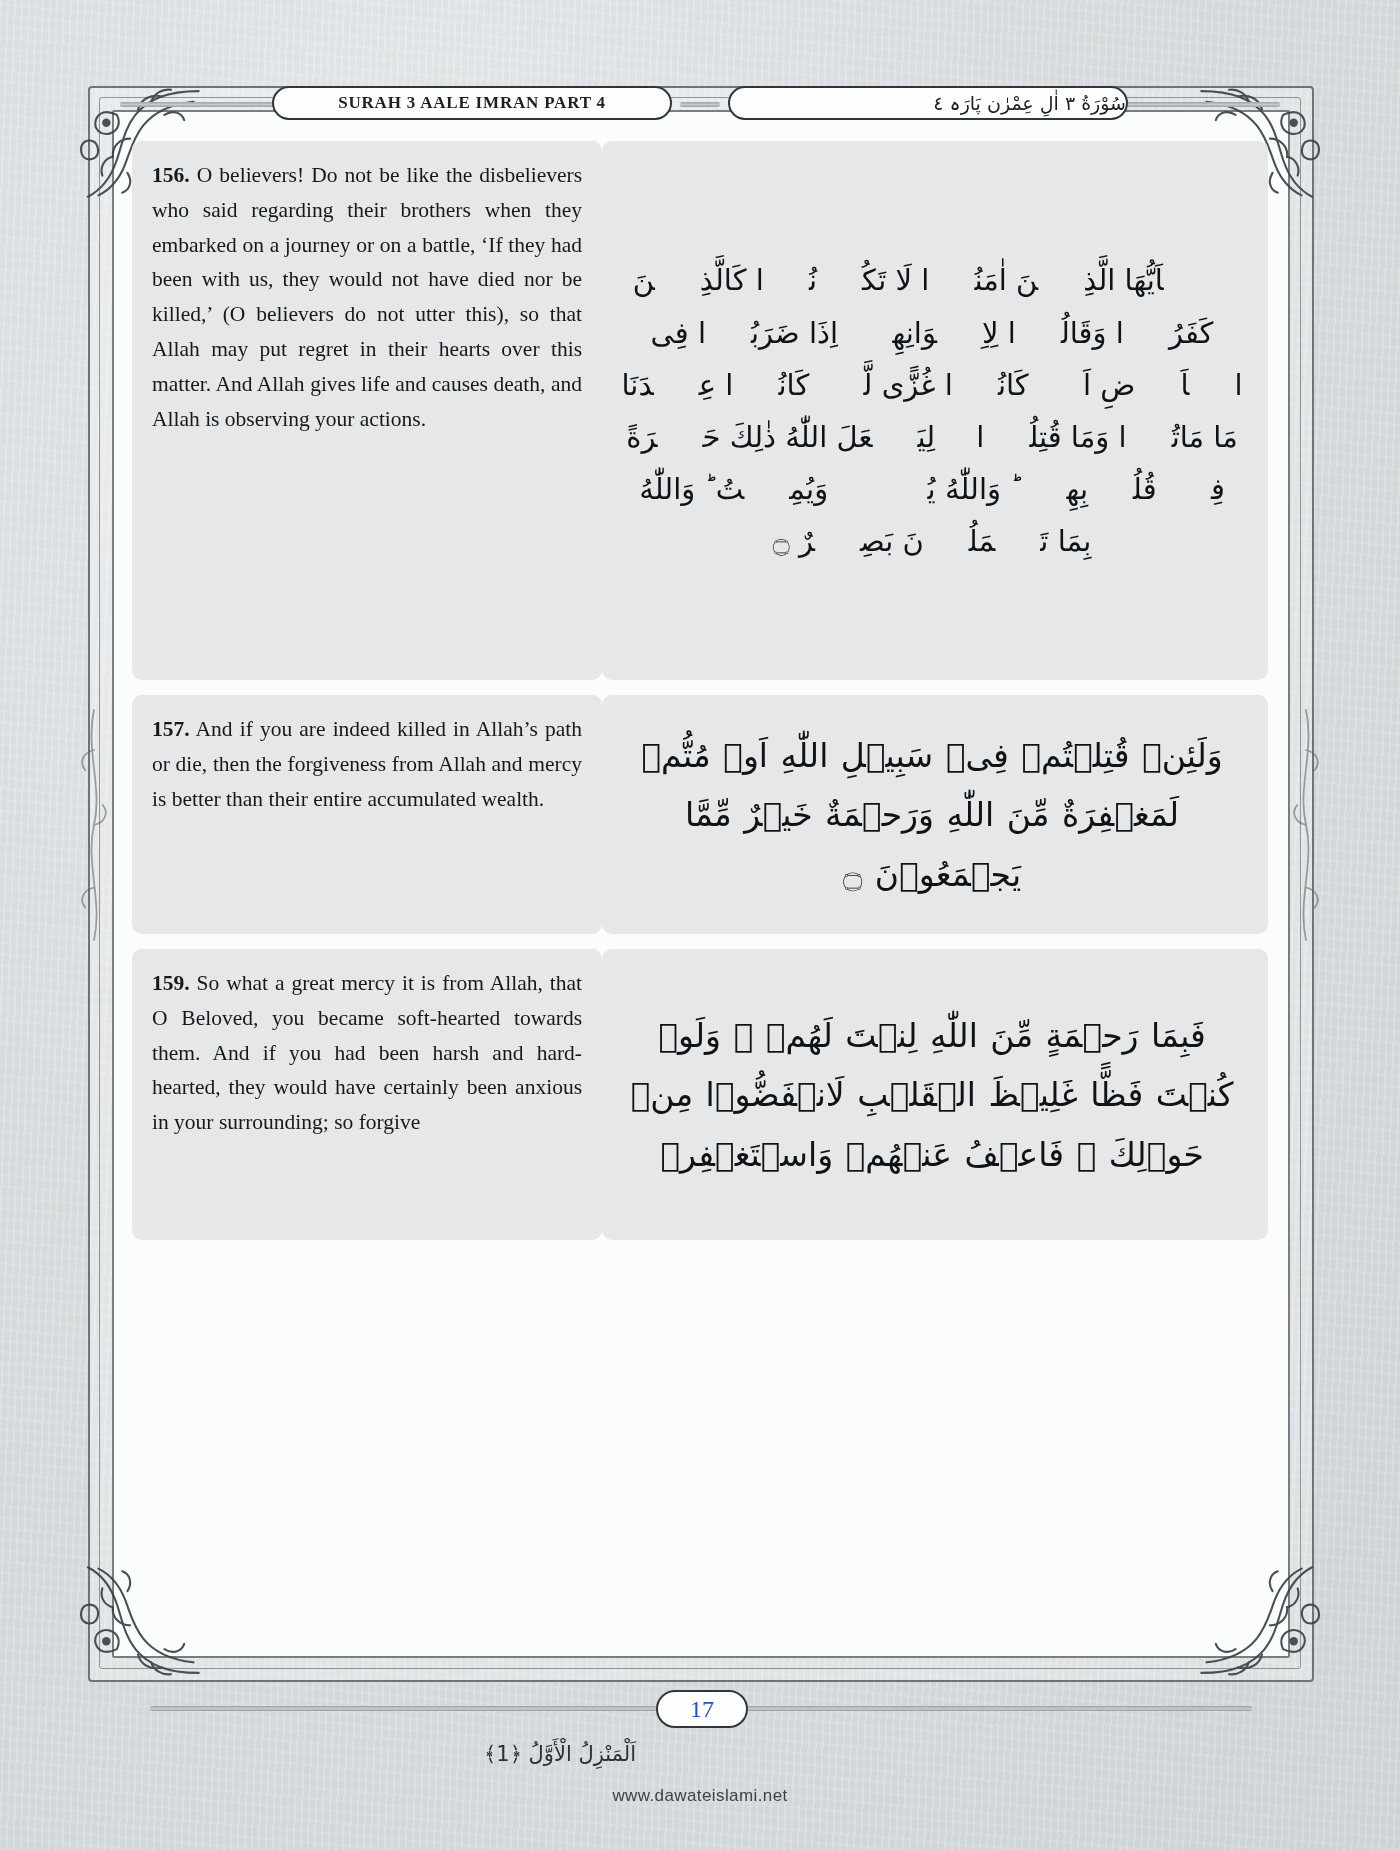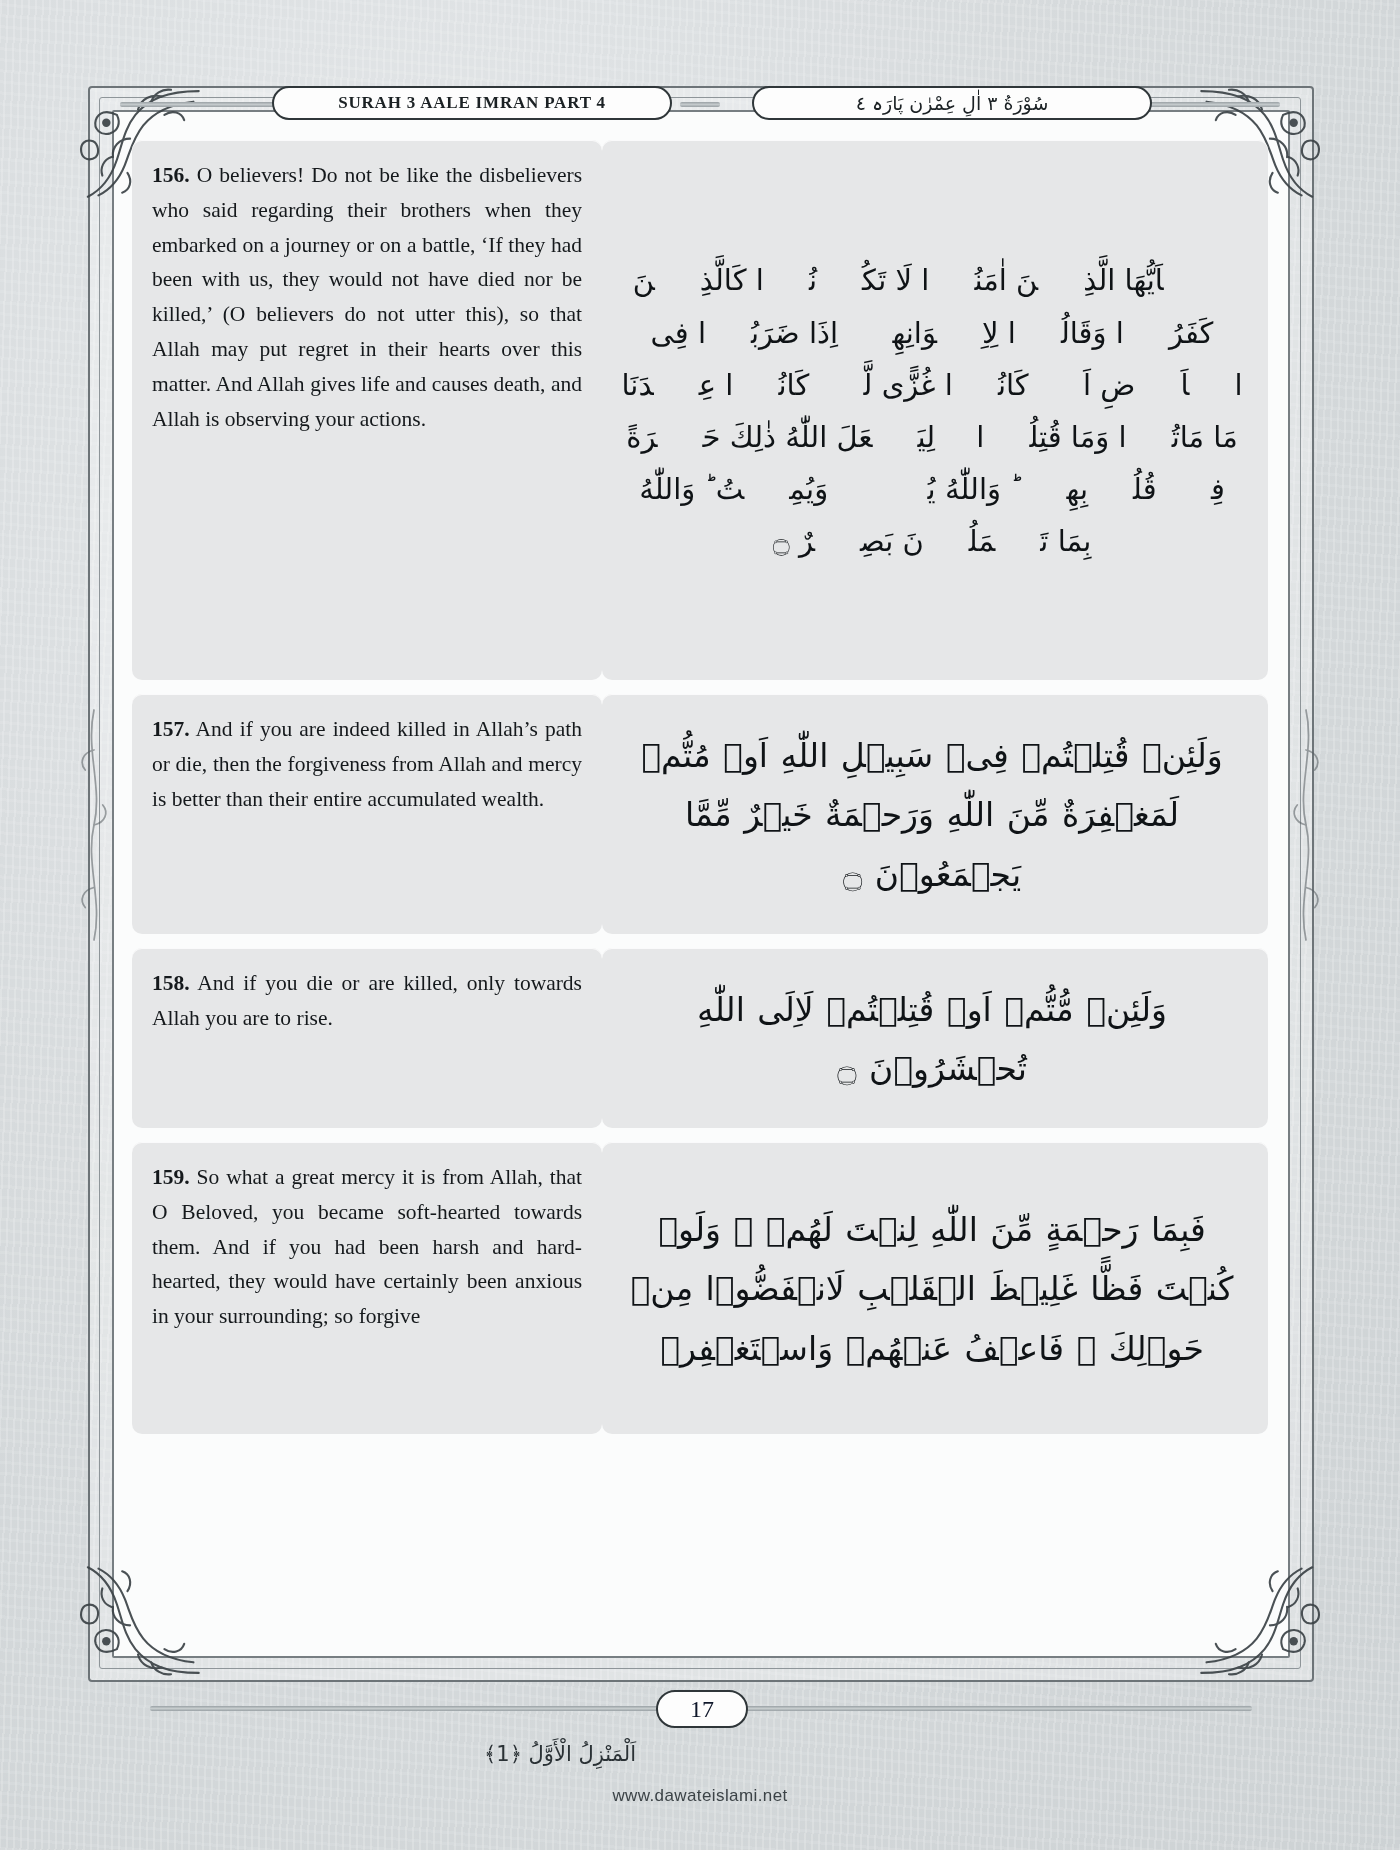--- a/index.html
+++ b/index.html
@@ -107,21 +107,21 @@
     height: 34px;
     border: 2px solid #2f3639;
     border-radius: 18px;
     background: #fdfdfd;
     display: flex;
     align-items: center;
     justify-content: center;
     box-sizing: border-box;
   }
   .hdr-cap.eng { left: 152px; width: 400px; }
-  .hdr-cap.ara { left: 632px; width: 400px; }
+  .hdr-cap.ara { left: 608px; width: 400px; justify-content: flex-end; }
 
   .hdr-eng-text {
     font-family: Liberation Serif, serif;
     font-size: 17px;
     font-weight: 700;
     letter-spacing: .8px;
     color: #1b2124;
     white-space: nowrap;
   }
   .hdr-ara-text {
@@ -222,21 +222,21 @@
     border-radius: 20px;
     background: #fdfdfd;
     display: flex;
     align-items: center;
     justify-content: center;
     box-sizing: border-box;
   }
   .page-num {
     font-family: "Liberation Serif", serif;
     font-size: 24px;
-    color: #0f172a;
+    color: #1d4ed8;
   }
 
   .manzil {
     position: absolute;
     left: 0; top: 1742px;
     width: 1120px;
     text-align: center;
     font-family: "DejaVu Sans", sans-serif;
     font-size: 21px;
     color: #2a3135;
@@ -367,28 +367,20 @@
 
     <div class="verse-row row-157">
       <div class="cell eng">
         <p class="eng-text"><span class="vnum">157.</span> <span>And if you are indeed killed in Allah’s path or die, then the forgiveness from Allah and mercy is better than their entire accumulated wealth.</span></p>
       </div>
       <div class="cell ara">
         <p class="ara-text">وَلَئِنۡ قُتِلۡتُمۡ فِىۡ سَبِيۡلِ اللّٰهِ اَوۡ مُتُّمۡ لَمَغۡفِرَةٌ مِّنَ اللّٰهِ وَرَحۡمَةٌ خَيۡرٌ مِّمَّا يَجۡمَعُوۡنَ ۝</p>
       </div>
     </div>
 
-    <div class="verse-row row-158">
-      <div class="cell eng">
-        <p class="eng-text"><span class="vnum">158.</span> <span>And if you die or are killed, only towards Allah you are to rise.</span></p>
-      </div>
-      <div class="cell ara">
-        <p class="ara-text">وَلَئِنۡ مُّتُّمۡ اَوۡ قُتِلۡتُمۡ لَاِلَى اللّٰهِ تُحۡشَرُوۡنَ ۝</p>
-      </div>
-    </div>
 
     <div class="verse-row row-159">
       <div class="cell eng">
         <p class="eng-text"><span class="vnum">159.</span> <span>So what a great mercy it is from Allah, that O Beloved, you became soft-hearted towards them. And if you had been harsh and hard-hearted, they would have certainly been anxious in your surrounding; so forgive</span></p>
       </div>
       <div class="cell ara">
         <p class="ara-text">فَبِمَا رَحۡمَةٍ مِّنَ اللّٰهِ لِنۡتَ لَهُمۡ ۚ وَلَوۡ كُنۡتَ فَظًّا غَلِيۡظَ الۡقَلۡبِ لَانۡفَضُّوۡا مِنۡ حَوۡلِكَ ۪ فَاعۡفُ عَنۡهُمۡ وَاسۡتَغۡفِرۡ</p>
       </div>
     </div>
 

